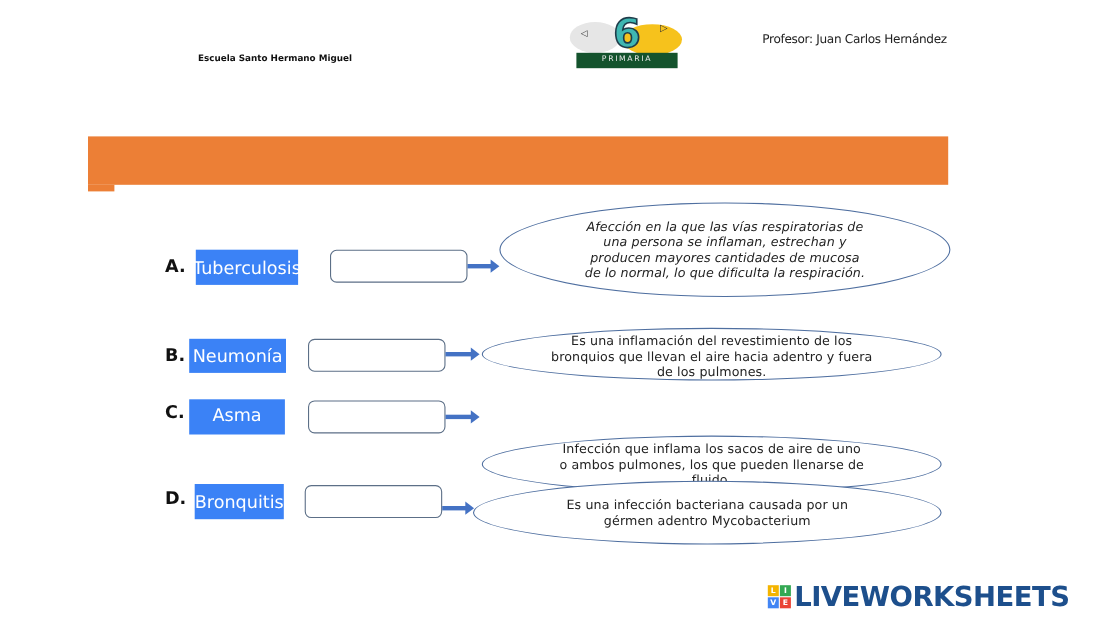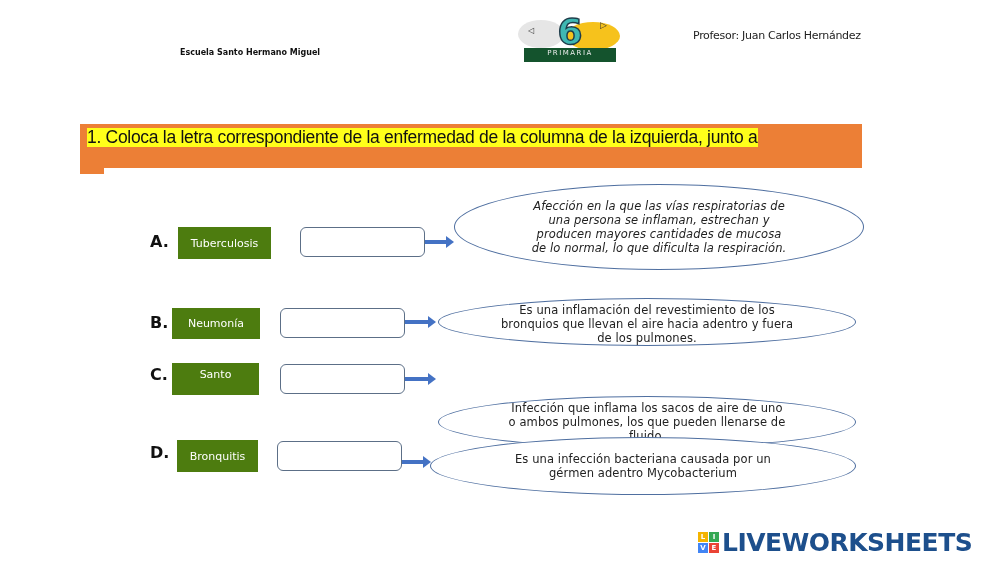--- a/index.html
+++ b/index.html
@@ -25,21 +25,21 @@
 
   
   .instruction { position: absolute; left: 80px; top: 124px; width: 782px; height: 44px; background: #ec7f36; }
   .instruction .tab-mark { position: absolute; left: 0; top: 44px; width: 24px; height: 6px; background: #ec7f36; }
   .instruction .line { position: absolute; left: 7px; font-size: 17.5px; color: #111; background: #ffff1a; line-height: 19px; letter-spacing: -0.3px; white-space: nowrap; }
   .instruction .line1 { top: 4px; }
   .instruction .line2 { top: 26px; left: 8px; }
 
   
   .row-letter { position: absolute; font-family: "DejaVu Sans", sans-serif; font-size: 16px; font-weight: bold; color: #111; }
-  .disease { position: absolute; background: #4d7c0f; color: #fff; font-size: 11px; font-family: "DejaVu Sans", sans-serif; display: flex; align-items: center; justify-content: center; }
+  .disease { position: absolute; background: #3b82f6; color: #fff; font-size: 16px; font-family: "DejaVu Sans", sans-serif; display: flex; align-items: center; justify-content: center; }
   .disease.asma { align-items: flex-start; padding-top: 5px; }
   .answer-box { position: absolute; background: #fff; border: 1.4px solid #5c6f87; border-radius: 6px; font-size: 14px; padding: 0 8px; color: #111; font-family: "Liberation Sans", sans-serif; outline: none; }
   .arrow { position: absolute; height: 4px; background: #4472c4; }
   .arrow::after { content: ""; position: absolute; right: -7px; top: -4px; border-left: 8px solid #4472c4; border-top: 6px solid transparent; border-bottom: 6px solid transparent; }
   .ellipse { position: absolute; border: 1.3px solid #4f6fa0; border-radius: 50%; background: #fff; display: flex; align-items: center; justify-content: center; text-align: center; }
   .ellipse .desc { font-family: "DejaVu Sans", sans-serif; font-size: 11.5px; line-height: 14px; color: #222; letter-spacing: 0.1px; }
 
   
   .brand { position: absolute; left: 698px; top: 528px; display: flex; align-items: center; }
   .brand .tiles { display: grid; grid-template-columns: 10px 10px; grid-template-rows: 10px 10px; gap: 1px; margin-right: 3px; }
@@ -58,42 +58,41 @@
   <div class="blob-yellow"></div>
   <span class="tri-l">◁</span>
   <span class="tri-r">▷</span>
   <div class="digit">6</div>
   <div class="ribbon">PRIMARIA</div>
 </div>
 
 <div class="professor">Profesor: Juan Carlos Hernández</div>
 
 <div class="instruction">
-  <span class="line line1">1. Coloca  la letra correspondiente de la enfermedad de la columna de la izquierda, junto a</span>
   <div class="tab-mark"></div>
 </div>
 
 <div class="row-letter" style="left:150px;top:232px;">A.</div>
 <div class="disease" style="left:178px;top:227px;width:93px;height:32px;">Tuberculosis</div>
 <input class="answer-box" style="left: 300px; top: 227px; width: 125px; height: 30px;" value="">
 <div class="arrow" style="left:425px;top:240px;width:22px;"></div>
 <div class="ellipse" style="left:454px;top:184px;width:410px;height:86px;font-style:italic;">
   <div class="desc" style="width:260px;">Afección en la que las vías respiratorias de una persona se inflaman, estrechan y producen mayores cantidades de mucosa de lo normal, lo que dificulta la respiración.</div>
 </div>
 
 <div class="row-letter" style="left:150px;top:313px;">B.</div>
 <div class="disease" style="left:172px;top:308px;width:88px;height:31px;">Neumonía</div>
 <input class="answer-box" style="left: 280px; top: 308px; width: 125px; height: 30px;" value="">
 <div class="arrow" style="left:405px;top:320px;width:24px;"></div>
 <div class="ellipse" style="left:438px;top:298px;width:418px;height:48px;align-items:flex-end;">
   <div class="desc" style="width:300px;">Es una inflamación del revestimiento de los bronquios que llevan el aire hacia adentro y fuera de los pulmones.</div>
 </div>
 
 <div class="row-letter" style="left:150px;top:365px;">C.</div>
-<div class="disease asma" style="left:172px;top:363px;width:87px;height:32px;">Santo</div>
+<div class="disease asma" style="left:172px;top:363px;width:87px;height:32px;">Asma</div>
 <input class="answer-box" style="left: 280px; top: 364px; width: 125px; height: 30px;" value="">
 <div class="arrow" style="left:405px;top:377px;width:24px;"></div>
 <div class="ellipse" style="left:438px;top:356px;width:418px;height:52px;margin-top:40px;">
   <div class="desc" style="width:280px;">Infección que inflama los sacos de aire de uno o ambos pulmones, los que pueden llenarse de fluido.</div>
 </div>
 
 <div class="row-letter" style="left:150px;top:443px;">D.</div>
 <div class="disease" style="left:177px;top:440px;width:81px;height:32px;">Bronquitis</div>
 <input class="answer-box" style="left: 277px; top: 441px; width: 125px; height: 30px;" value="">
 <div class="arrow" style="left:402px;top:460px;width:22px;"></div>

